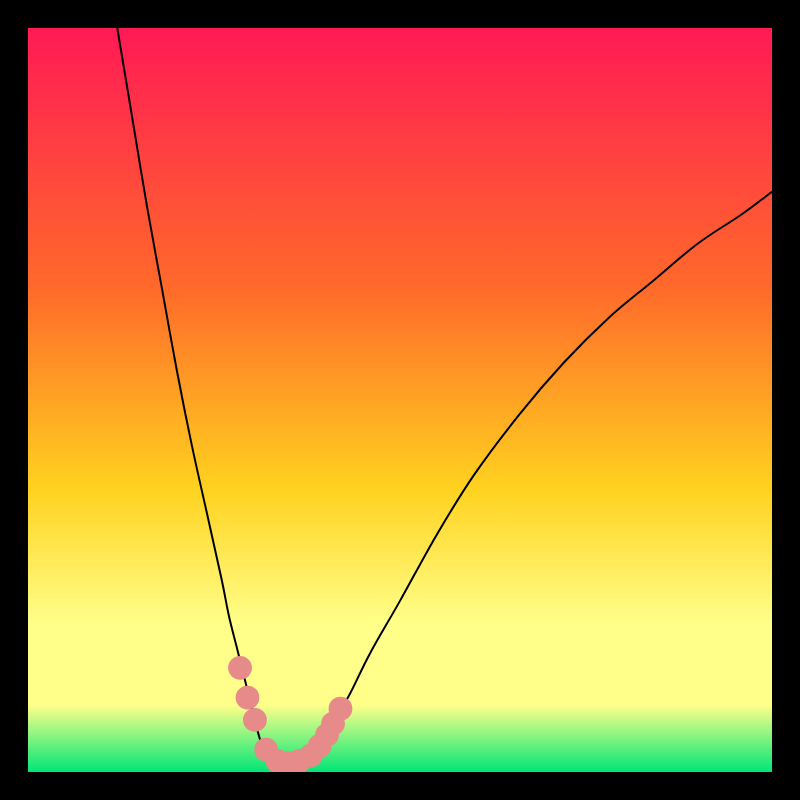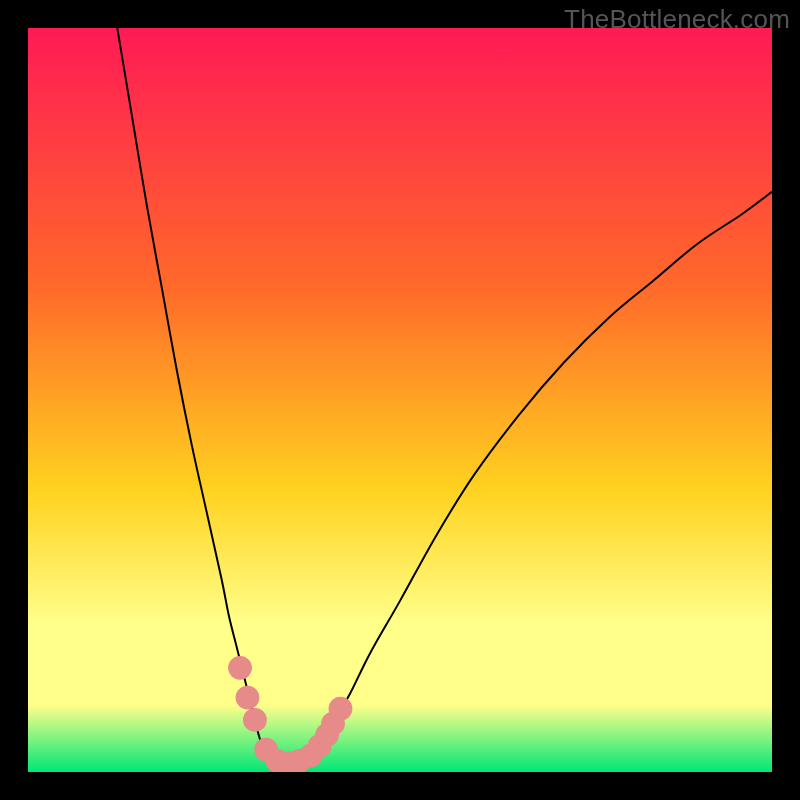--- a/index.html
+++ b/index.html
@@ -66,14 +66,13 @@
           <circle cx="260.4" cy="735.072" r="11.904" fill="#e68a8a"></circle>
           <circle cx="271.56" cy="732.84" r="11.904" fill="#e68a8a"></circle>
           <circle cx="282.72" cy="727.632" r="11.904" fill="#e68a8a"></circle>
           <circle cx="291.648" cy="717.96" r="11.904" fill="#e68a8a"></circle>
           <circle cx="299.088" cy="706.8" r="11.904" fill="#e68a8a"></circle>
           <circle cx="305.03999999999996" cy="695.64" r="11.904" fill="#e68a8a"></circle>
           <circle cx="312.47999999999996" cy="680.76" r="11.904" fill="#e68a8a"></circle>
         </g>
     </svg>
   </div>
-  <div class="watermark">TheBottleneck.com</div>
 </div>
 
 </body></html>

